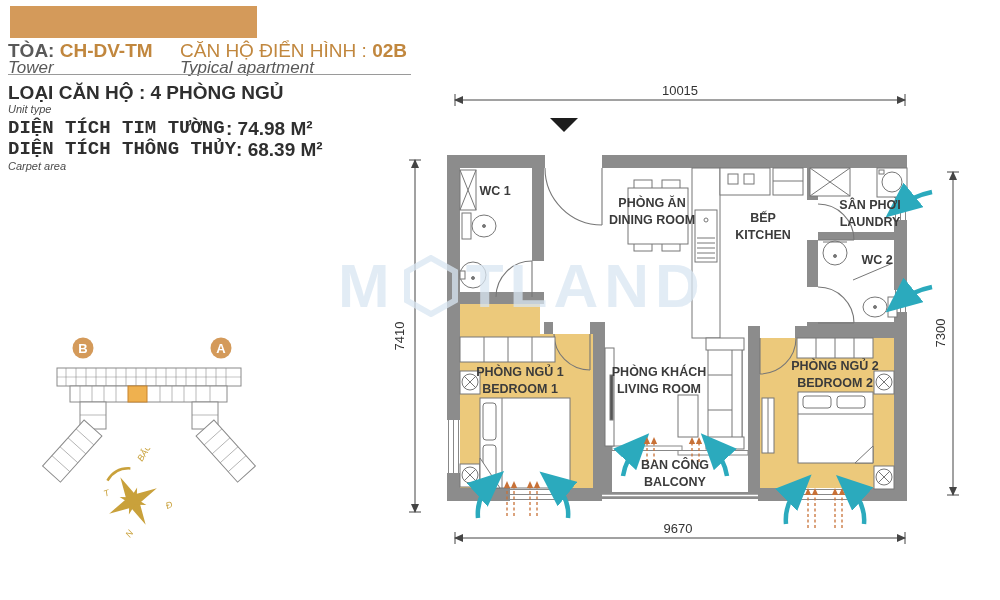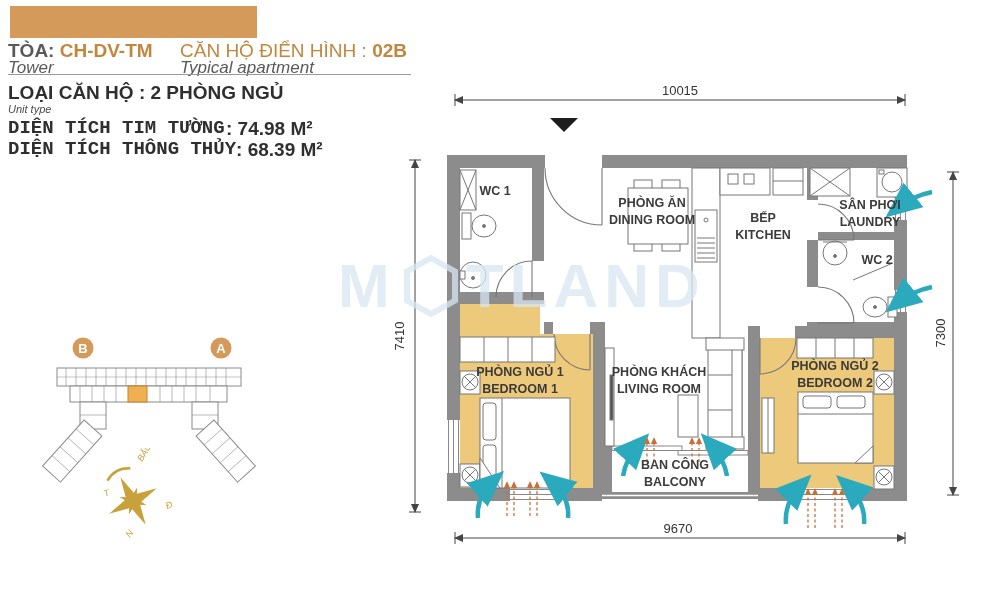--- a/index.html
+++ b/index.html
@@ -42,31 +42,32 @@
   </div>
   <div class="abs" id="hdr-apt">
     <div class="hdr-main"><span class="hdr-orange-light">CĂN HỘ ĐIỂN HÌNH :</span>
       <span class="hdr-orange">02B</span></div>
     <div class="hdr-sub">Typical apartment</div>
   </div>
   <div class="abs" id="hdr-divider"></div>
 
   <div class="abs" id="info">
     <div class="info-title">
-        <span>LOẠI CĂN HỘ : 2 PHÒNG NGỦ</span>
+        <span>LOẠI CĂN HỘ : 4 PHÒNG NGỦ</span>
       </div>
     <div class="info-sub">Unit type</div>
     <div class="info-title">
       <span class="lbl">DIỆN TÍCH TIM TƯỜNG</span>
       <span>: 74.98 M²</span>
       </div>
     <div class="info-title">
       <span class="lbl">DIỆN TÍCH THÔNG THỦY</span>
       <span>: 68.39 M²</span>
       </div>
+    <div class="info-sub">Carpet area</div>
   </div>
 
   <svg class="abs" style="left:20px;top:332px" width="240" height="165" viewBox="0 0 240 165">
     <g stroke="#8a8a8a" fill="#fff" stroke-width="1">
       <rect x="37" y="36" width="184" height="18"></rect>
       <line x1="37" y1="45" x2="221" y2="45" stroke-width="0.5"></line>
       <g stroke-width="0.6">
         <line x1="46" y1="36" x2="46" y2="54"></line>
           <line x1="56" y1="36" x2="56" y2="54"></line>
           <line x1="66" y1="36" x2="66" y2="54"></line>

